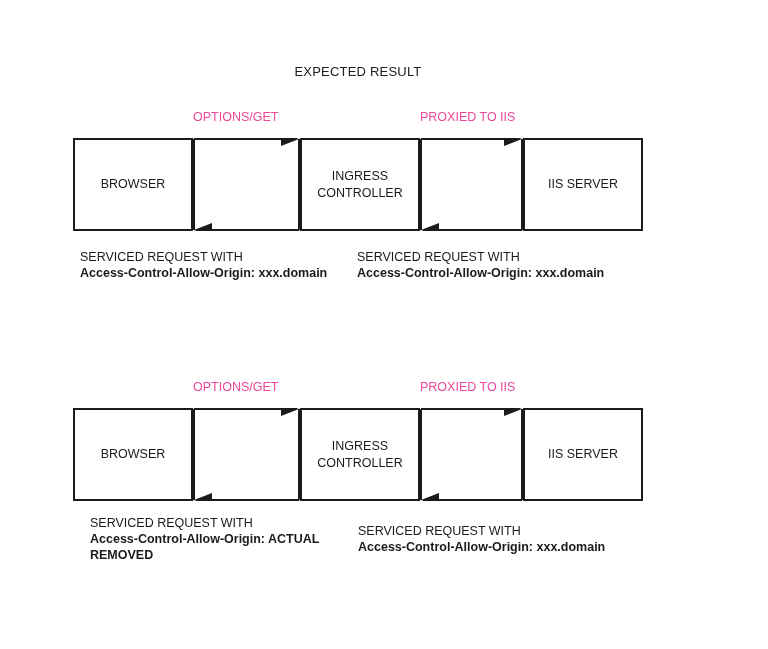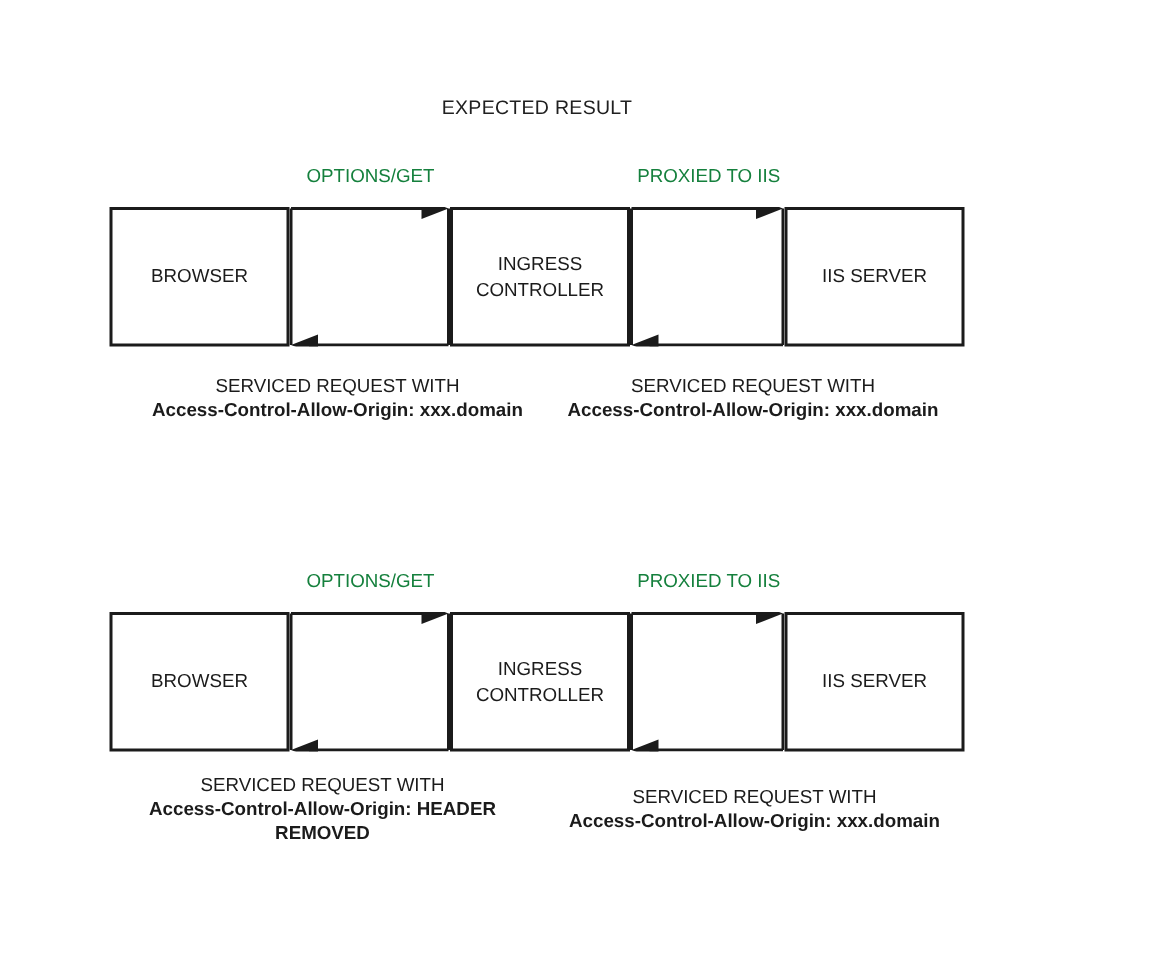--- a/index.html
+++ b/index.html
@@ -70,30 +70,29 @@
   .conn {
     position: absolute;
     top: 0;
     height: 93px;
     box-sizing: border-box;
   }
   .conn svg { display: block; }
 
   .conn-label {
     position: absolute;
-    text-align: center;
+    text-align: left;
     font-size: 12.5px;
-    color: #15803d;
+    color: #ec4899;
     white-space: nowrap;
   }
 
   
   .caption {
     position: absolute;
-    text-align: center;
     font-size: 12.5px;
     line-height: 16px;
     color: #1b1b1b;
   }
   .caption .line1 { font-weight: 400; }
   .caption .line2 { font-weight: bold; }
 </style>
 </head>
 <body>
 
@@ -201,21 +200,21 @@
       </div>
 
       <div class="node" style="left:450px; width:120px;">
         <span class="node-label">IIS SERVER</span>
       </div>
 
     </div>
 
     <div class="caption" style="left:90px; top:245px; width:250px;">
       <div class="line1">SERVICED REQUEST WITH</div>
-      <div class="line2">Access-Control-Allow-Origin: HEADER REMOVED</div>
+      <div class="line2">Access-Control-Allow-Origin: ACTUAL REMOVED</div>
     </div>
 
     <div class="caption" style="left:358px; top:253px; width:290px;">
       <div class="line1">SERVICED REQUEST WITH</div>
       <div class="line2">Access-Control-Allow-Origin: xxx.domain</div>
     </div>
 
   </div>
 
 </div>

